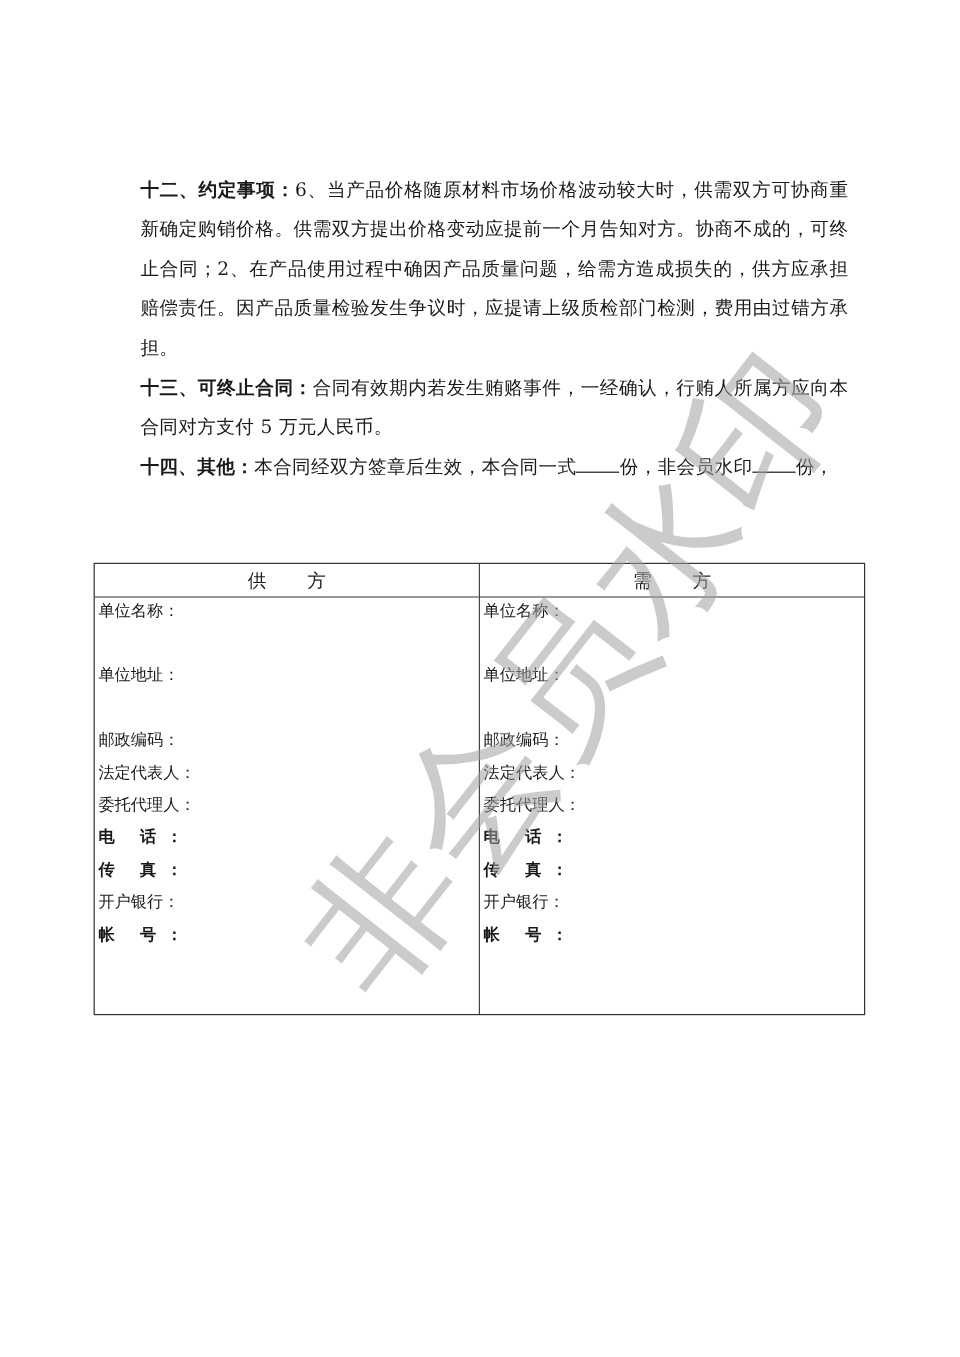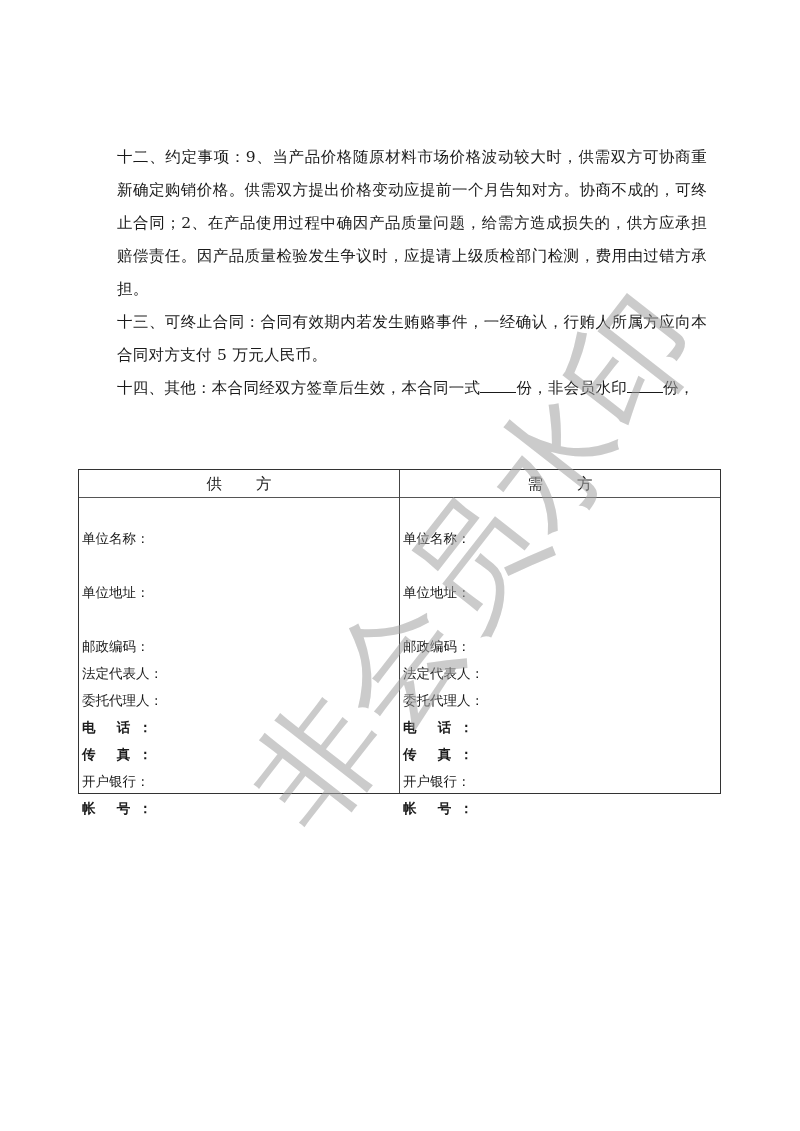--- a/index.html
+++ b/index.html
@@ -23,21 +23,21 @@
     .clause {
       position: absolute;
       left: 117px;
       width: 590px;
       font-size: 15.5px;
       line-height: 33px;
       letter-spacing: 0.3px;
       text-align: justify;
     }
     .clause .head {
-      font-weight: normal;
+      font-weight: bold;
       margin-top: 16px;
     }
     .clause .indent-line {
       display: block;
       padding-left: 28px;
     }
     .blank {
       display: inline-block;
       width: 36px;
       border-bottom: 1px solid #1a1a1a;
@@ -46,21 +46,21 @@
     }
     #c12 { top: 141px; }
     #c13 { top: 306px; }
     #c14 { top: 372px; }
 
     .sig-table {
       position: absolute;
       left: 78px;
       top: 469px;
       width: 643px;
-      height: 325px;
+      height: 377px;
       border: 1.5px solid #333;
       box-sizing: border-box;
       display: flex;
     }
     .sig-col {
       flex: 1;
       position: relative;
     }
     .sig-col + .sig-col {
       border-left: 1.2px solid #444;
@@ -70,21 +70,20 @@
       border-bottom: 1.2px solid #555;
       text-align: center;
       font-size: 15.5px;
       line-height: 28px;
       letter-spacing: 34px;
       text-indent: 34px;
     }
     .sig-fields {
       padding-left: 3px;
       font-size: 13.5px;
-      margin-top: 29px;
     }
     .sig-field {
       height: 27px;
       line-height: 22px;
       white-space: nowrap;
     }
     .sig-field.tall {
       height: 54px;
     }
     .sig-field .spread {
@@ -111,21 +110,21 @@
       left: 215px;
       top: 760px;
     }
   </style>
 </head>
 <body>
 
 <div class="page">
 
   <div class="clause" id="c12">
-    <span class="head">十二、约定事项：</span><span>9、当产品价格随原材料市场价格波动较大时，供需双方可协商重新确定购销价格。供需双方提出价格变动应提前一个月告知对方。协商不成的，可终止合同；2、在产品使用过程中确因产品质量问题，给需方造成损失的，供方应承担赔偿责任。因产品质量检验发生争议时，应提请上级质检部门检测，费用由过错方承担。</span>
+    <span class="head">十二、约定事项：</span><span>6、当产品价格随原材料市场价格波动较大时，供需双方可协商重新确定购销价格。供需双方提出价格变动应提前一个月告知对方。协商不成的，可终止合同；2、在产品使用过程中确因产品质量问题，给需方造成损失的，供方应承担赔偿责任。因产品质量检验发生争议时，应提请上级质检部门检测，费用由过错方承担。</span>
   </div>
 
   <div class="clause" id="c13">
     <span class="head">十三、可终止合同：</span><span>合同有效期内若发生贿赂事件，一经确认，行贿人所属方应向本合同对方支付 5 万元人民币。</span>
   </div>
 
   <div class="clause" id="c14">
     <span class="head">十四、其他：</span><span>本合同经双方签章后生效，本合同一式</span><span class="blank"></span><span>份，非会员水印</span><span class="blank"></span><span>份，</span>
   </div>
 

